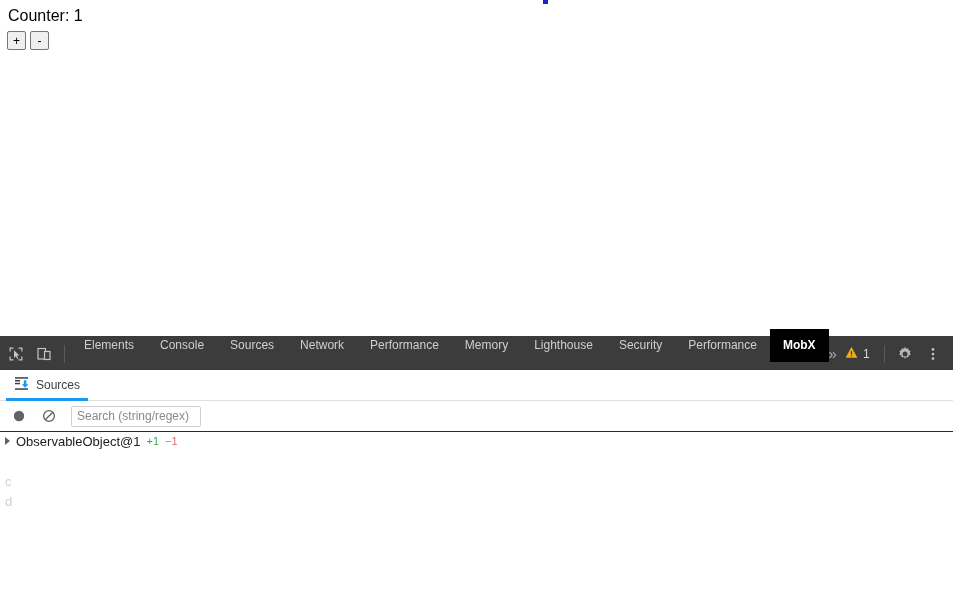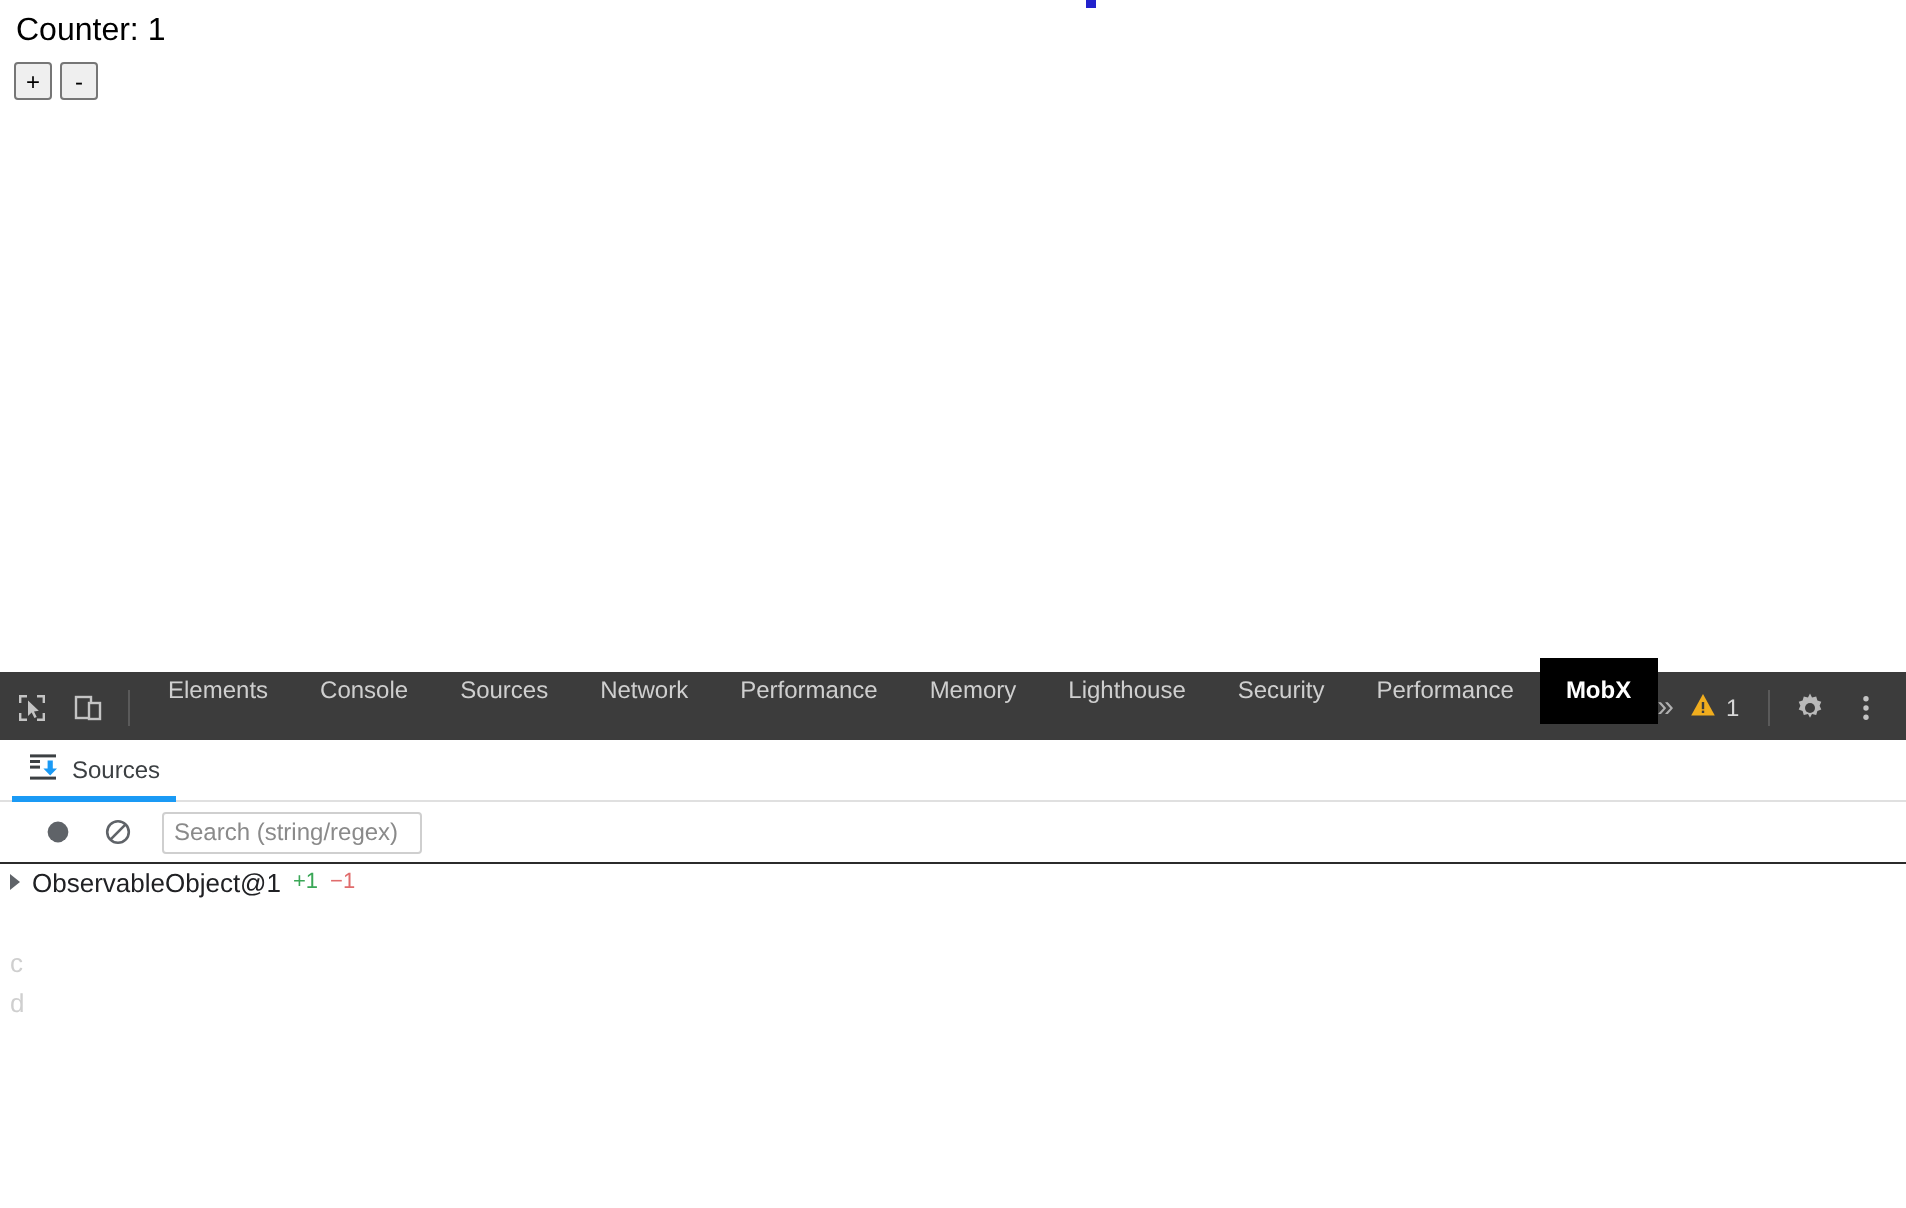--- a/index.html
+++ b/index.html
@@ -136,21 +136,21 @@
     left: 0; right: 0; bottom: -1px;
     height: 3px;
     background: #1a9af5;
   }
 
   
   #dt-actionbar {
     height: 31px;
     background: #ffffff;
     display: flex; align-items: center;
-    padding-left: 16px;
+    padding-left: 6px;
     gap: 4px;
     border-bottom: 1px solid #2b2b2b;
   }
   .act-btn {
     width: 26px; height: 26px;
     display: flex; align-items: center; justify-content: center;
     cursor: pointer;
   }
   #search-input {
     width: 130px; height: 21px;

